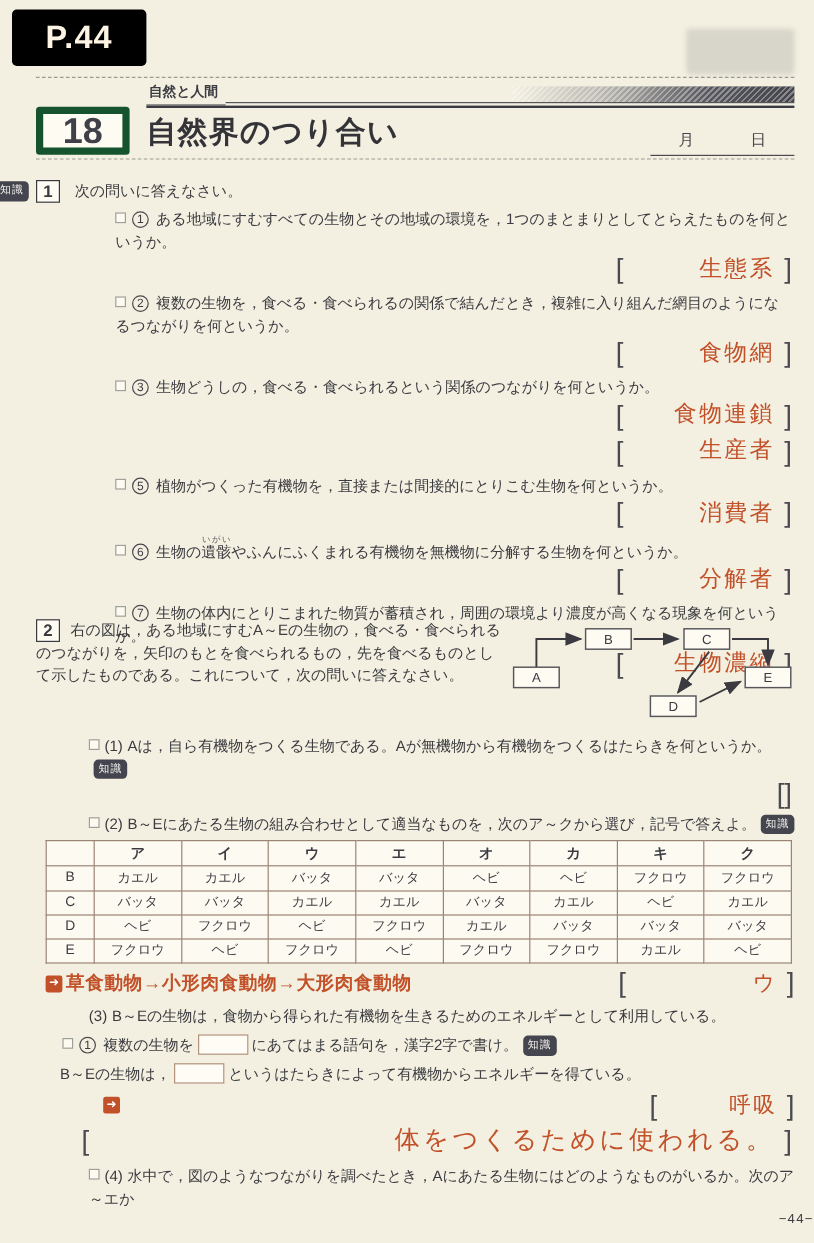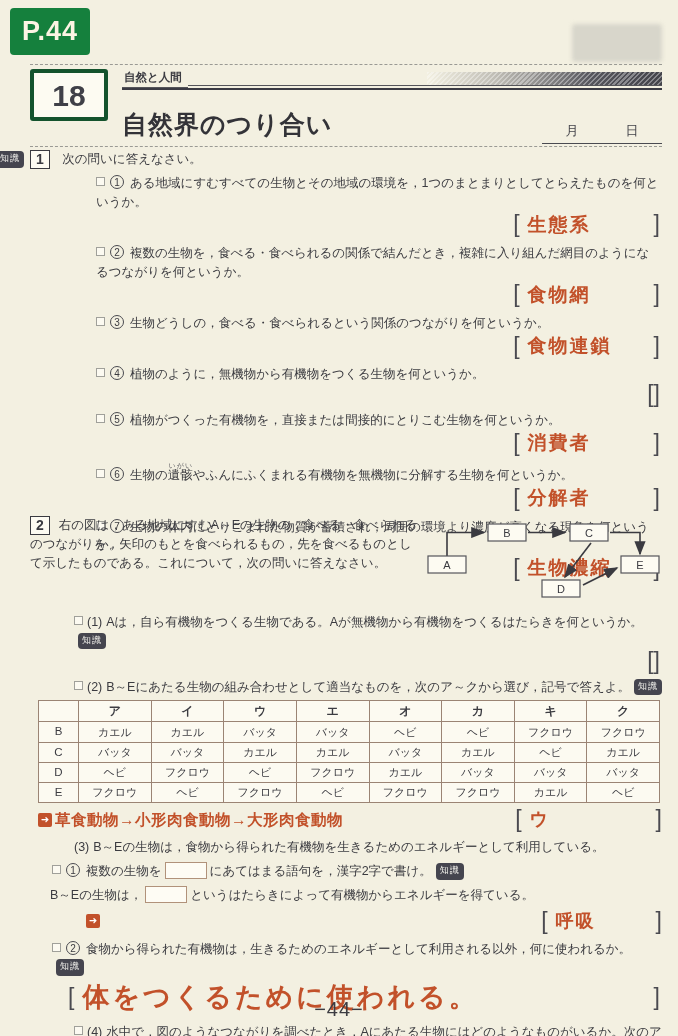--- a/index.html
+++ b/index.html
@@ -5,52 +5,53 @@
   * { margin:0; padding:0; box-sizing:border-box; }
   html,body { width:678px; }
   body {
     position:relative; height:1036px; overflow:hidden;
     background:#f3f0e1;
     font-family:"Liberation Sans","DejaVu Sans",sans-serif;
     color:#3b3b40; font-size:12.5px; line-height:1.5;
   }
   
   .corner {
-    position:absolute; top:8px; left:10px; width:80px; height:47px;
-    background:#15803d; color:#fdf4e4; border-radius:4px;
+    position:absolute; top:8px; left:10px; width:112px; height:47px;
+    background:#000000; color:#fdf4e4; border-radius:4px;
     display:flex; align-items:center; justify-content:center;
     font-size:27px; font-weight:bold; letter-spacing:1px;
   }
   .ghost {
     position:absolute; top:24px; left:572px; width:90px; height:38px;
     background:rgba(176,176,170,.4); border-radius:3px; filter:blur(2px);
   }
   
   .header { position:absolute; top:64px; left:30px; right:16px; }
   .dash { border-top:1px dashed #9a9a94; height:0; }
   .band { display:flex; padding:4px 0 2px; }
   .unitbox {
-    width:78px; height:52px; border:4px solid #14532d; border-radius:3px;
+    width:78px; height:40px; border:6px solid #14532d; border-radius:3px;
     background:#fdfbf2; display:flex; align-items:center; justify-content:center;
     font-size:30px; font-weight:bold; color:#404048; margin-right:14px; flex:none;
     box-shadow:0 0 0 1px #fdfbf2 inset;
+    margin-top:20px;
   }
   .band-right { flex:1; min-width:0; }
   .cat-row { display:flex; align-items:center; }
   .category { font-size:11.5px; font-weight:bold; color:#3c3c42; padding:0 6px 1px 2px;
               border-bottom:1px solid #55555a; white-space:nowrap; }
   .cat-fill { flex:1; border-bottom:1px solid #55555a; height:14px; position:relative; }
   .gradbar {
     position:absolute; right:0; bottom:0; width:235px; height:13px;
     background-image:
       repeating-linear-gradient(135deg, rgba(255,255,255,.35) 0 1.5px, rgba(255,255,255,0) 1.5px 3.5px),
       linear-gradient(to right, rgba(90,90,95,0) 0%, rgba(90,90,95,.35) 30%, #55555c 70%, #44444b 100%);
   }
   .rule { border-top:2.5px solid #3b3b44; margin-top:0; }
-  .title-row { display:flex; justify-content:space-between; align-items:flex-end; padding-top:16px; }
+  .title-row { display:flex; justify-content:space-between; align-items:flex-end; padding-top:2px; }
   .title { font-size:25px; font-weight:bold; color:#333338; letter-spacing:1px; }
   .date { width:120px; display:flex; justify-content:space-around; align-items:flex-end;
           border-bottom:1.5px solid #4a4a50; font-size:13px; padding-bottom:2px; color:#44444a; }
   
   .sec { position:absolute; left:30px; right:16px; }
   .qnumbox {
     display:inline-block; border:1.5px solid #3a3a40; background:#fdfbf2;
     font-size:14px; font-weight:bold; padding:0 5px; margin-right:9px; color:#3a3a40;
     line-height:17px; vertical-align:-1px;
   }
@@ -63,22 +64,22 @@
   .plabel { font-weight:normal; margin-right:4px; }
   .badge {
     display:inline-block; background:#45454f; color:#f5f4ef; font-size:9px;
     padding:1px 4px 2px; border-radius:4px; vertical-align:2px; margin-left:4px; letter-spacing:1px;
   }
   .margin-badge { position:absolute; left:-34px; top:1px; border-radius:0 4px 4px 0; margin:0; }
   .qline { margin-top:5px;margin-left:44px; }
   .indent { padding-left:22px; text-indent:-0px; }
   .ans-row { display:flex; justify-content:flex-end; align-items:center; margin:-1px 2px 3px 0; }
   .br { font-size:23px; font-weight:300; color:#4a4a50; line-height:1; }
-  .answer { color:#c2512a; font-weight:bold; font-size:19px; letter-spacing:2px;
-            min-width:118px; text-align:left; margin:0 8px; }
+  .answer { color:#c2512a; font-weight:normal; font-size:19px; letter-spacing:2px;
+            min-width:118px; text-align:right; margin:0 8px; }
   .answer.small { font-size:18px; }
   .hint-row { display:flex; align-items:center; margin-top:3px; }
   .hintmark { display:inline-block; flex:none; width:14px; height:14px; line-height:14px; background:#c2512a;
               color:#fff; font-size:10px; text-align:center; border-radius:2px; margin-right:3px; }
   .hintmark::before { content:"➜"; }
   .hint { color:#c2512a; font-weight:bold; font-size:14.5px; letter-spacing:.5px; }
   .spacer { flex:1; }
   ruby rt { font-size:7px; color:#55555a; }
   .blank { display:inline-block; width:42px; height:17px; border:1px solid #b1927a;
            background:#fefcf4; vertical-align:-4px; margin:0 3px; }
@@ -89,24 +90,24 @@
   table.choices { border-collapse:collapse; table-layout:fixed; width:622px; margin:4px 0 0 8px;
                   background:#fcfaf1; border:1.5px solid #55555a; }
   table.choices th, table.choices td {
     border:1px solid #9b8474; text-align:center; font-size:11px; padding:1px 0; color:#3c3c42;
     overflow:hidden; white-space:nowrap;
   }
   table.choices thead th { font-weight:bold; font-size:12px; }
   table.choices tbody th { font-weight:normal; font-size:11.5px; }
   .col-lab { width:40px; }
   .big-ans { display:flex; align-items:center; margin:0 2px 2px 38px; }
-  .big-ans .answer { flex:1; font-size:27px; letter-spacing:3px; }
-  
-  .pagenum { position:absolute; bottom:12px; left:0; right:0; text-align:center;
-             font-size:20px; letter-spacing:1px; color:#3c3c42; }
+  .big-ans .answer { flex:1; font-size:21px; letter-spacing:3px; }
+  
+  .pagenum { position:absolute; bottom:12px; left:0; right:0; text-align:right;
+             font-size:11px; letter-spacing:1px; color:#3c3c42; }
 </style>
 </head>
 <body>
 
 <div class="corner">P.44</div>
 <div class="ghost"></div>
 
 <div class="header">
   <div class="dash"></div>
   <div class="band">
@@ -158,25 +159,23 @@
 
   <p class="qline indent">
     <span class="cb"></span><span class="cnum">3</span><span>生物どうしの，食べる・食べられるという関係のつながりを何というか。</span>
   </p>
   <div class="ans-row">
     <span class="br">[</span>
       <span class="answer">食物連鎖</span>
       <span class="br">]</span>
   </div>
 
-  <p class="qline indent">
-    <span class="cb"></span><span class="cnum">4</span><span>植物のように，無機物から有機物をつくる生物を何というか。</span>
-  </p>
-  <div class="ans-row">
-    <span class="br">[</span>
+  <div class="ans-row">
+    <span class="br">[</span>
+      <span class="answer">生産者</span>
       <span class="br">]</span>
   </div>
 
   <p class="qline indent">
     <span class="cb"></span><span class="cnum">5</span><span>植物がつくった有機物を，直接または間接的にとりこむ生物を何というか。</span>
   </p>
   <div class="ans-row">
     <span class="br">[</span>
       <span class="answer">消費者</span>
       <span class="br">]</span>
@@ -332,23 +331,20 @@
   <p class="qline" style="margin-left:20px;">
     <span>B～Eの生物は，</span><span class="blank"></span><span>というはたらきによって有機物からエネルギーを得ている。</span>
   </p>
   <div class="hint-row" style="margin-left:56px;">
     <span class="hintmark"></span>
     <span class="spacer"></span>
     <span class="br">[</span>
       <span class="answer small" style="min-width:92px;">呼吸</span>
       <span class="br">]</span>
   </div>
-  <p class="qline" style="margin-left:22px;">
-    <span class="cb"></span><span class="cnum">2</span><span>食物から得られた有機物は，生きるためのエネルギーとして利用される以外，何に使われるか。</span><span class="badge">知識</span>
-  </p>
   <div class="big-ans">
     <span class="br">[</span>
       <span class="answer">体をつくるために使われる。</span>
       <span class="br">]</span>
   </div>
 
   <p class="qline">
     <span class="cb"></span><span class="plabel">(4)</span><span>水中で，図のようなつながりを調べたとき，Aにあたる生物にはどのようなものがいるか。次のア～エか</span><br>
     
     

